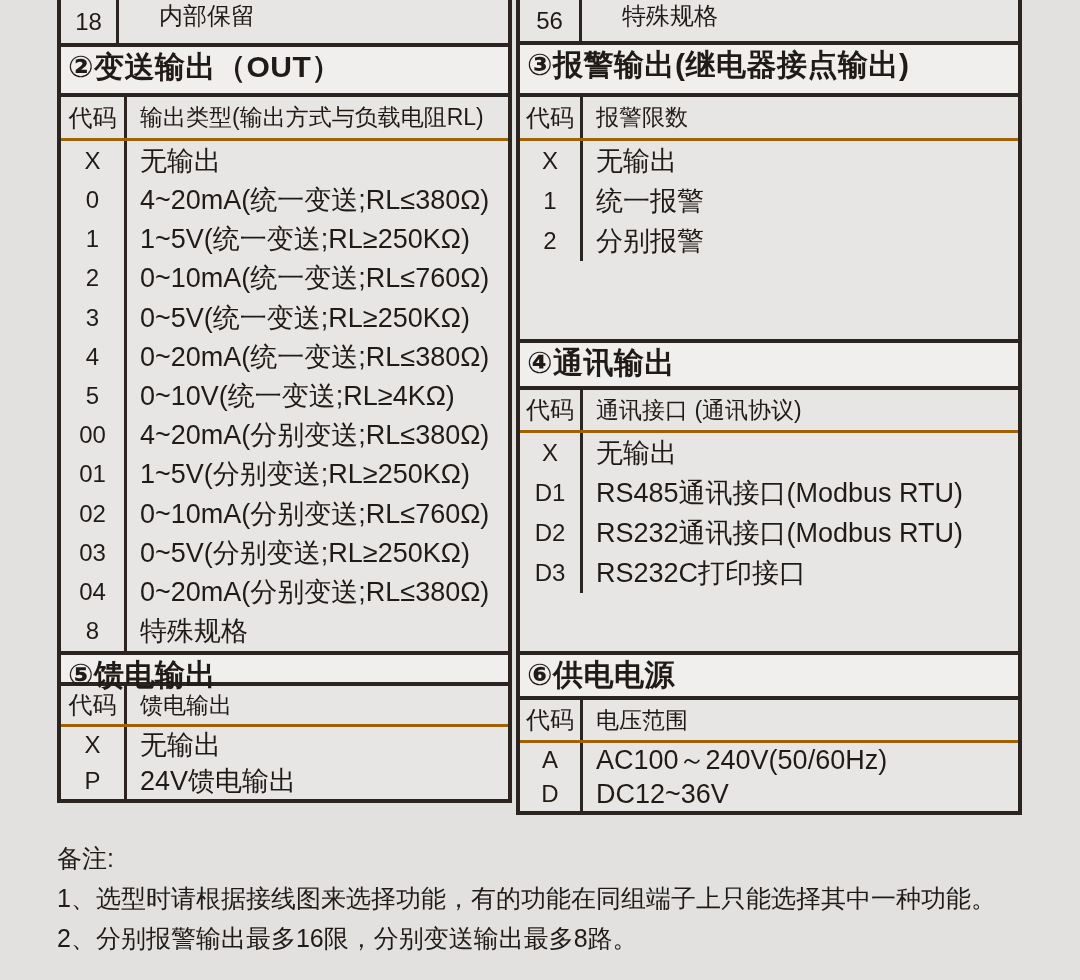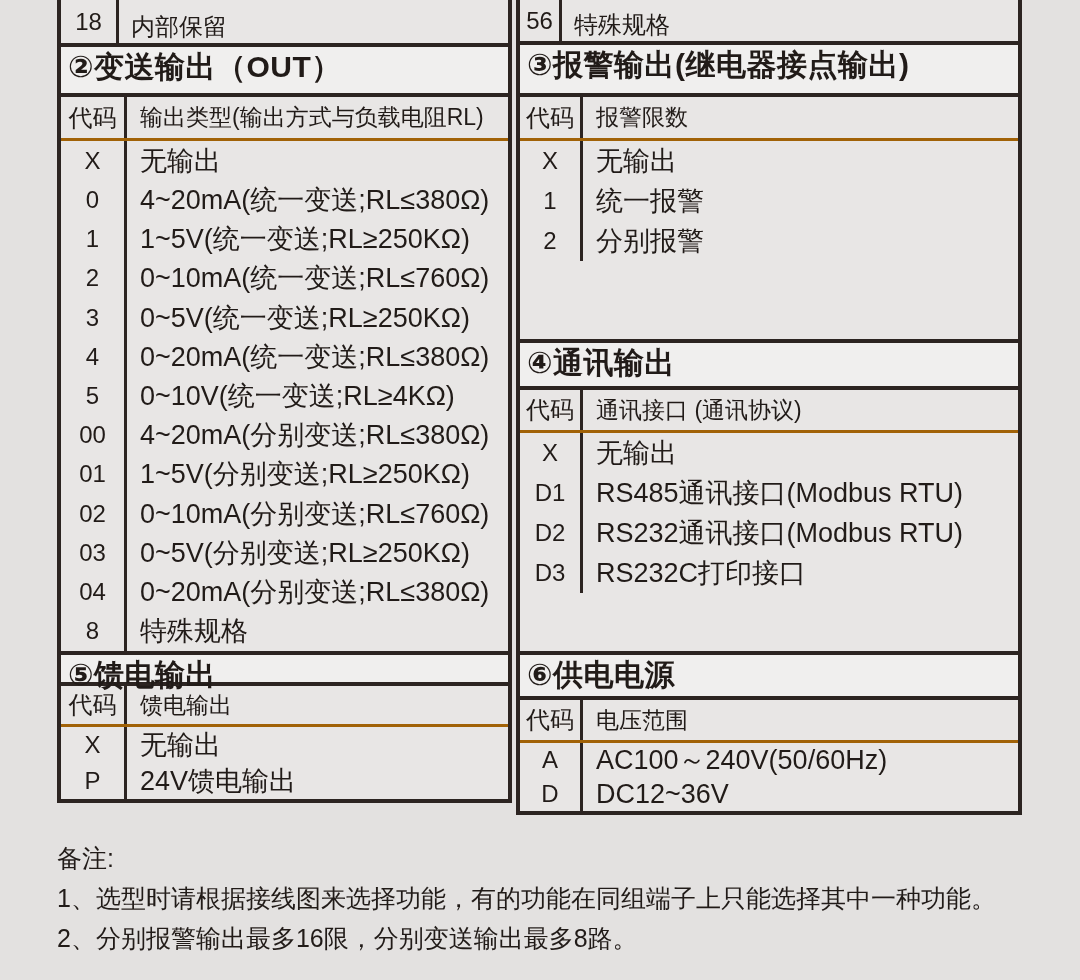--- a/index.html
+++ b/index.html
@@ -16,33 +16,33 @@
   .col-left{left:57px;width:455px;}
   .col-right{left:516px;width:506px;}
   .box{
     box-sizing:border-box;
     border:4px solid #2c2421;
     background:#e8e6e5;
     margin-top:-4px;
   }
   .box.first{margin-top:0;border-top:none;}
   
-  .toprow{display:flex;align-items:flex-end;}
+  .toprow{display:flex;align-items:flex-start;gap:28px;}
   .toprow .code{
     box-sizing:border-box;
     display:flex;align-items:center;justify-content:center;
     align-self:stretch;
     border-right:3px solid #2c2421;
     font-size:24px;
   }
   .toprow .desc{padding-left:12px;font-size:24px;font-weight:500;}
   .col-left  .toprow{height:47px;}
   .col-left  .toprow .code{width:58px;}
   .col-right .toprow{height:45px;}
-  .col-right .toprow .code{width:42px;}
+  .col-right .toprow .code{width:62px;}
   
   .secbar{
     display:flex;align-items:flex-start;
     background:#f0efee;
     font-weight:bold;
     font-size:30px;
     padding-left:7px;
     letter-spacing:0.5px;
   }
   

